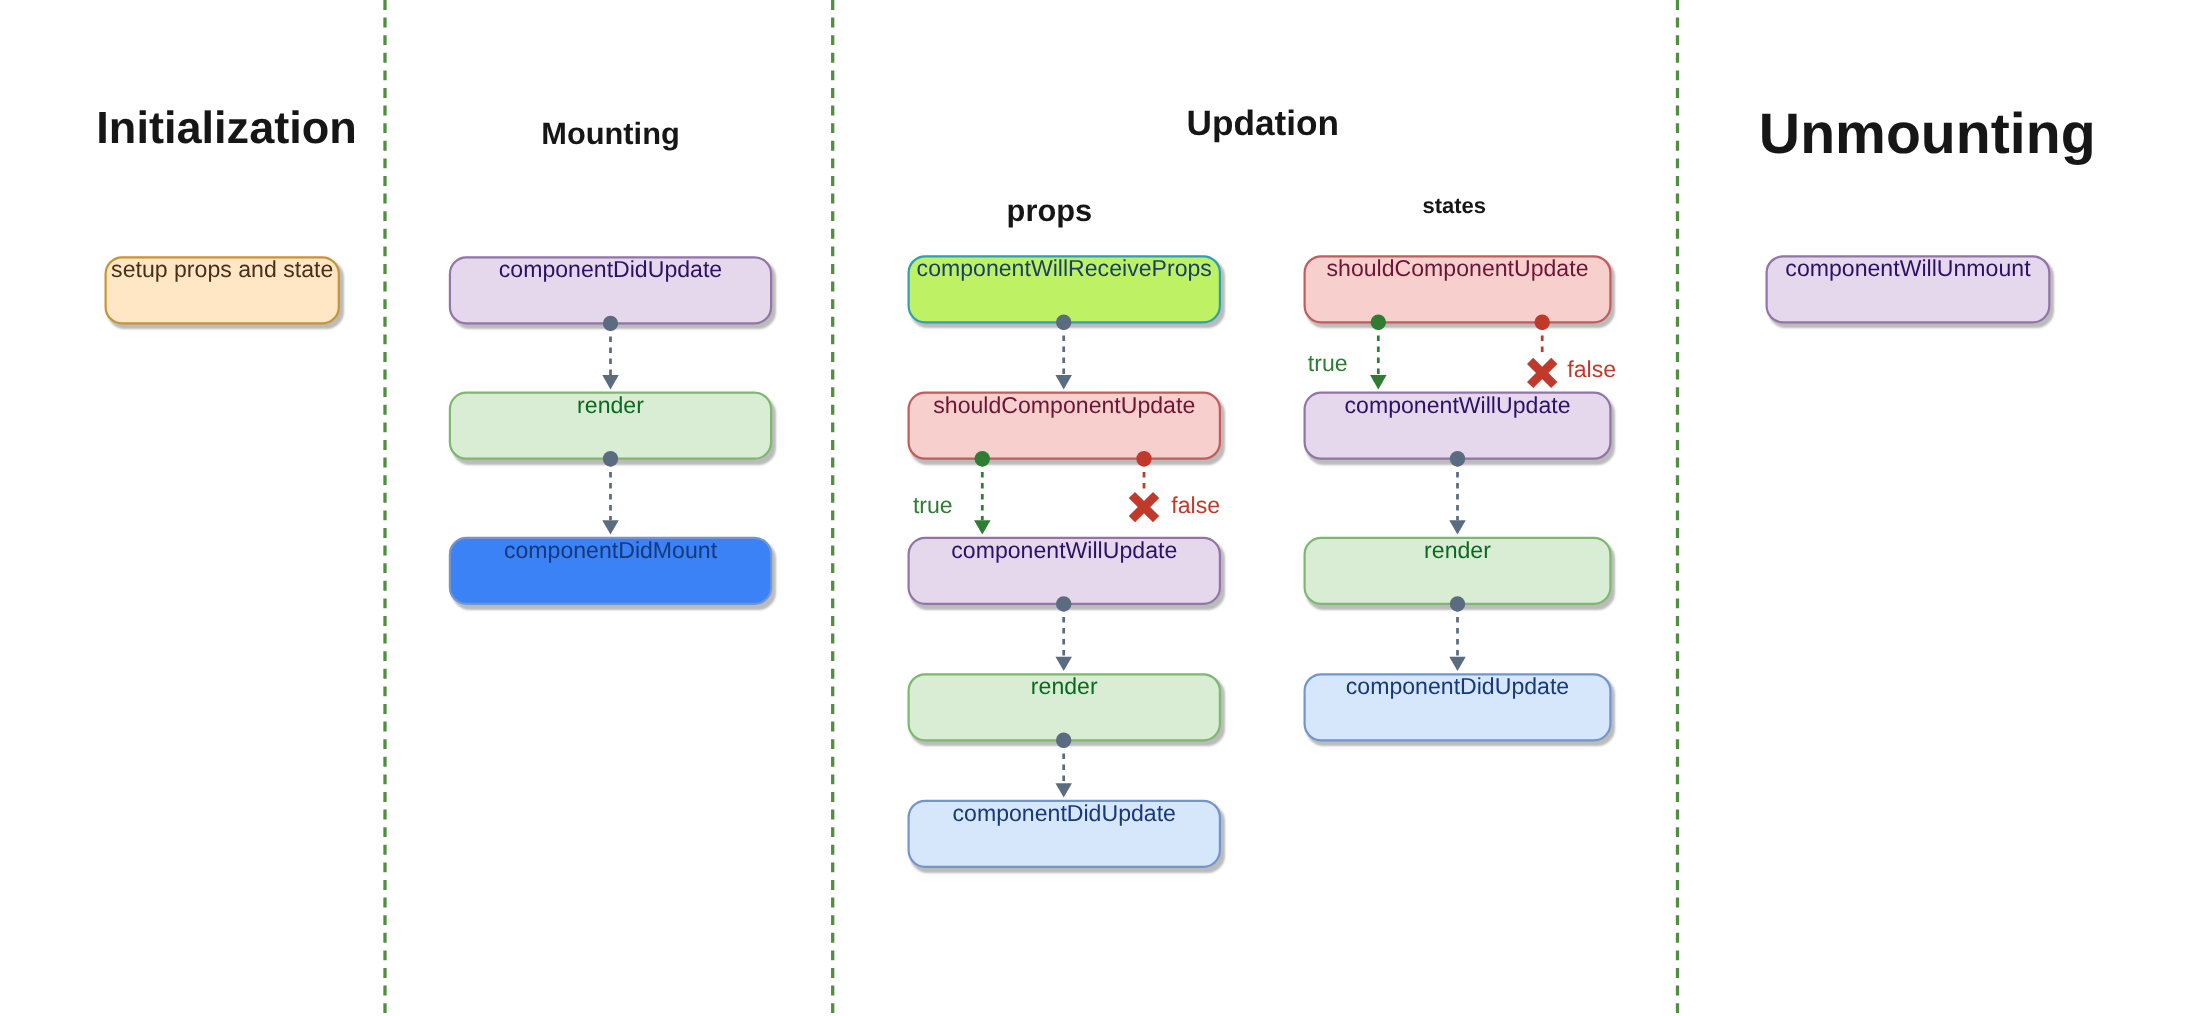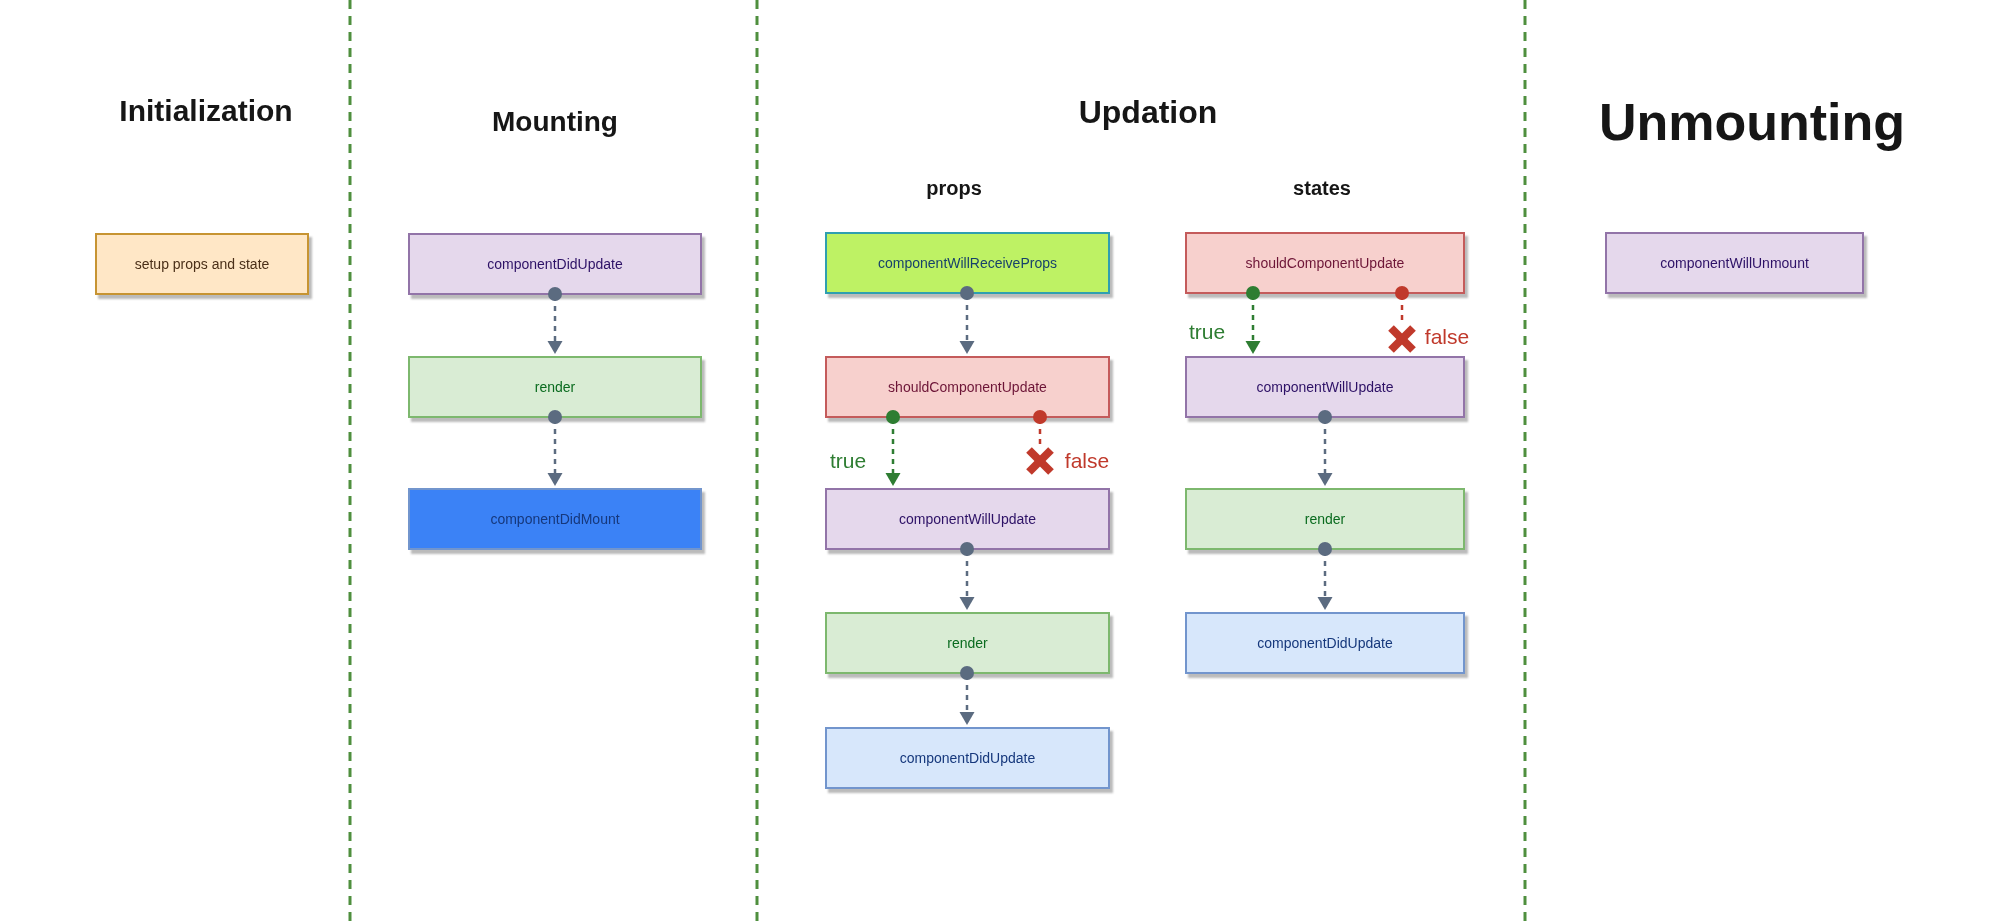--- a/index.html
+++ b/index.html
@@ -8,37 +8,37 @@
     font-family:"Liberation Sans",sans-serif;overflow:hidden;
   }
   .layer{position:absolute;left:0;top:0;width:100%;height:100%;}
   svg.edge-layer{position:absolute;left:0;top:0;pointer-events:none;}
   .heading{
     position:absolute;transform:translateX(-50%);
     font-weight:600;color:#161616;white-space:nowrap;line-height:1.0;
   }
   .node{
     position:absolute;box-sizing:border-box;
-    border:2px solid;border-radius:0;
-    display:flex;align-items:center;justify-content:center;
-    font-size:14px;white-space:nowrap;
+    border:2px solid;border-radius:16px;
+    display:flex;align-items:flex-start;justify-content:center;
+    font-size:21px;white-space:nowrap;
     box-shadow:3px 4px 2px rgba(105,105,105,0.45);
   }
   .node span{line-height:1;}
 </style>
 </head>
 <body>
 
 <div class="canvas" id="canvas">
   <div class="layer" id="layer-nodes">
-      <div class="heading" style="left: 206px; top: 96px; font-size: 30px; color: rgb(22, 22, 22);">Initialization</div>
+      <div class="heading" style="left: 206px; top: 96px; font-size: 41px; color: rgb(22, 22, 22);">Initialization</div>
       <div class="heading" style="left: 555px; top: 96px; font-size: 28px; color: rgb(22, 22, 22); margin-top: 12px;">Mounting</div>
       <div class="heading" style="left: 1148px; top: 96px; font-size: 32px; color: rgb(22, 22, 22);">Updation</div>
       <div class="heading" style="left: 1752px; top: 96px; font-size: 52px; color: rgb(22, 22, 22);">Unmounting</div>
-      <div class="heading" style="left: 954px; top: 178px; font-size: 20px; color: rgb(22, 22, 22); text-align: center;">props</div>
+      <div class="heading" style="left: 954px; top: 178px; font-size: 28px; color: rgb(22, 22, 22); text-align: center;">props</div>
       <div class="heading" style="left: 1322px; top: 178px; font-size: 20px; color: rgb(22, 22, 22);">states</div>
       <div class="node" style="left: 95px; top: 233px; width: 214px; height: 62px; background: rgb(255, 231, 198); border-color: rgb(199, 148, 50); color: rgb(74, 47, 24);">
         <span>setup props and state</span>
       </div>
       <div class="node" style="left: 408px; top: 233px; width: 294px; height: 62px; background: rgb(229, 216, 236); border-color: rgb(146, 116, 168); color: rgb(45, 17, 102);">
         <span>componentDidUpdate</span>
       </div>
       <div class="node" style="left: 408px; top: 356px; width: 294px; height: 62px; background: rgb(217, 236, 212); border-color: rgb(125, 184, 110); color: rgb(10, 107, 31);">
         <span>render</span>
       </div>

